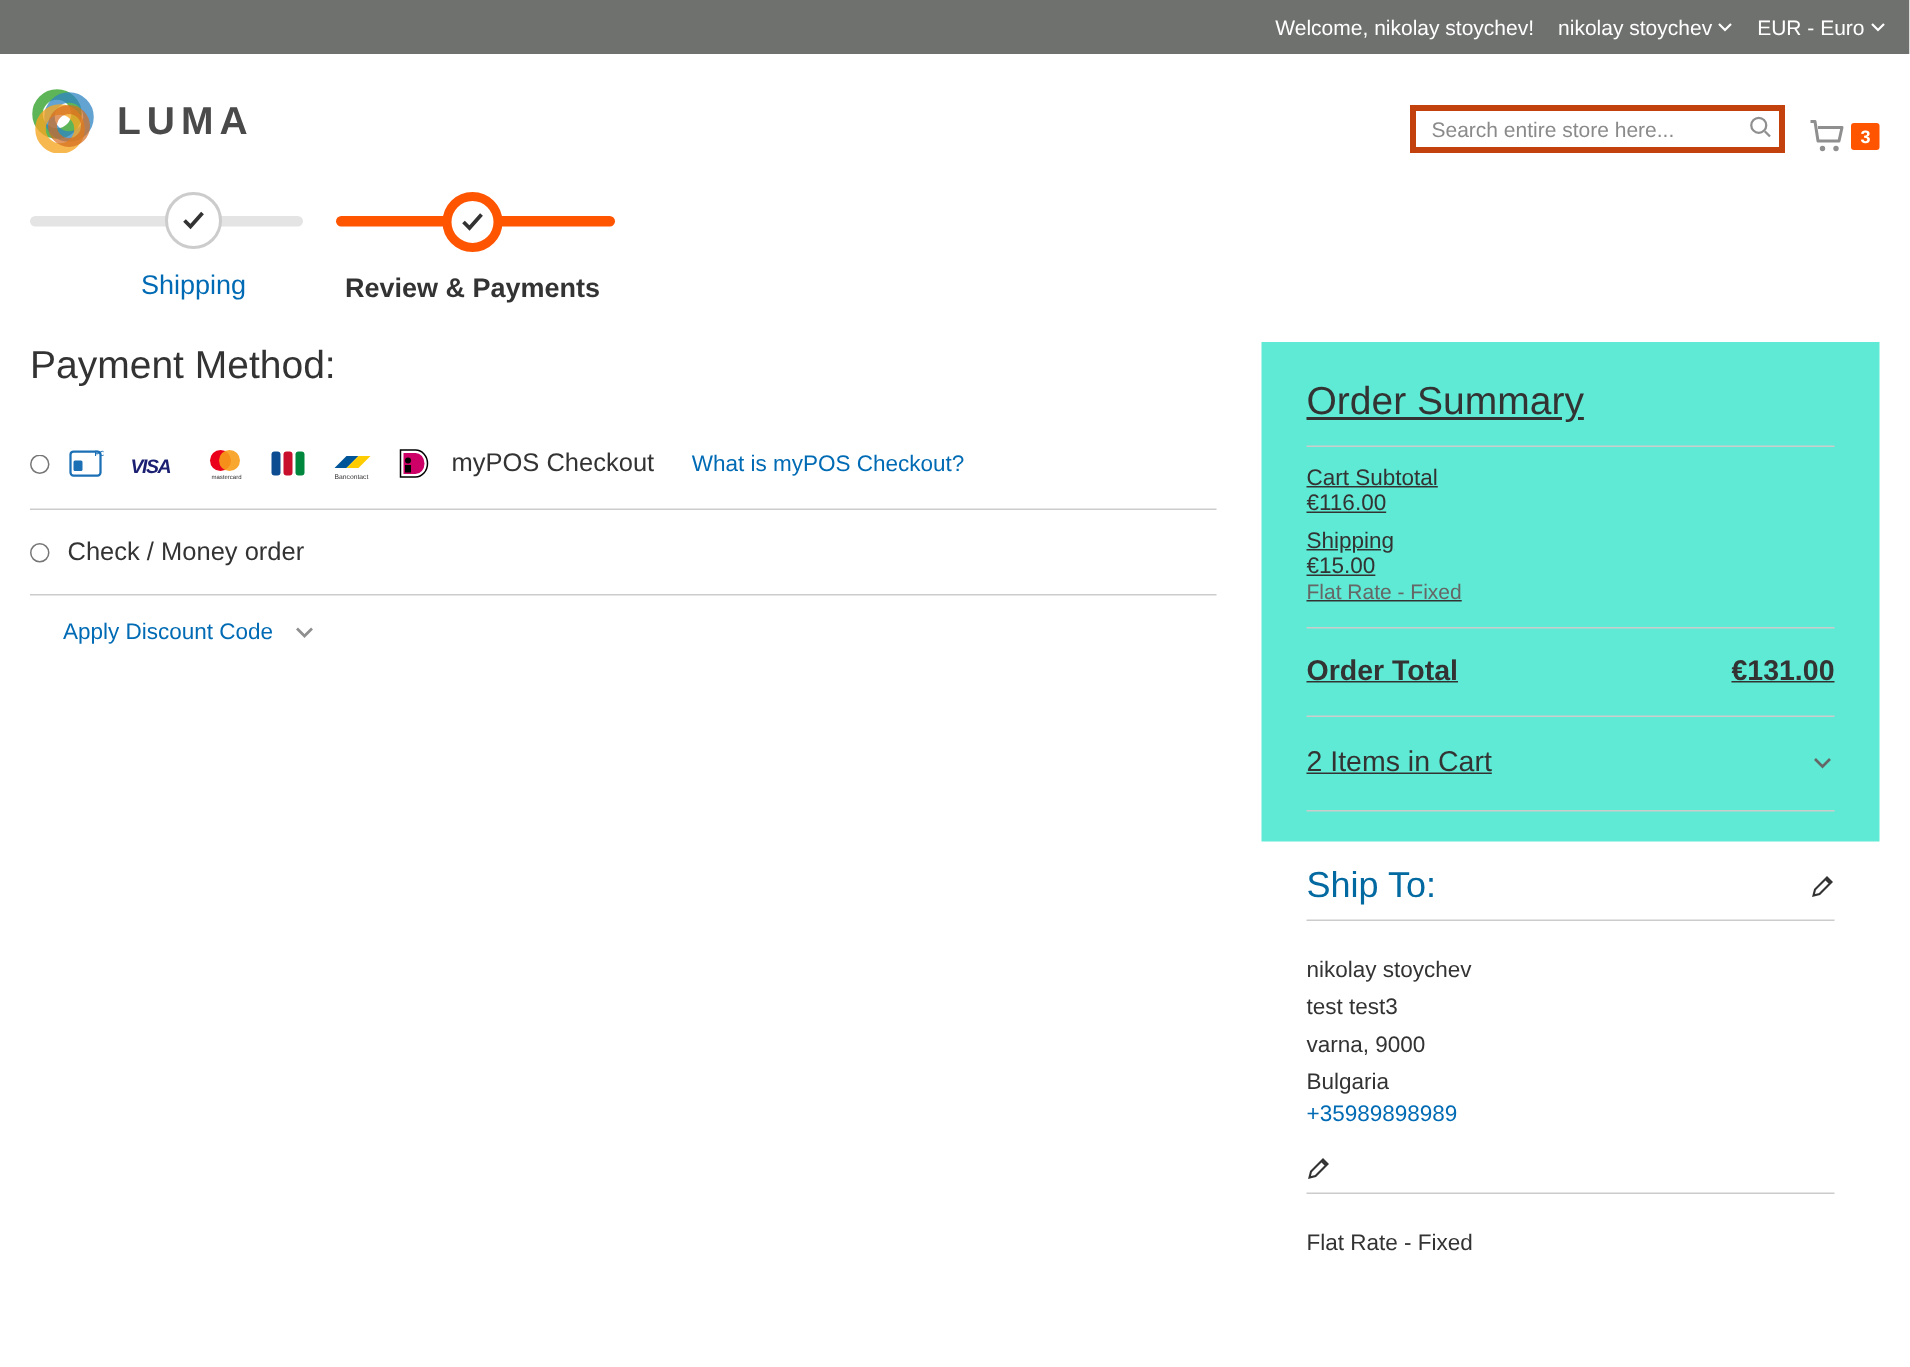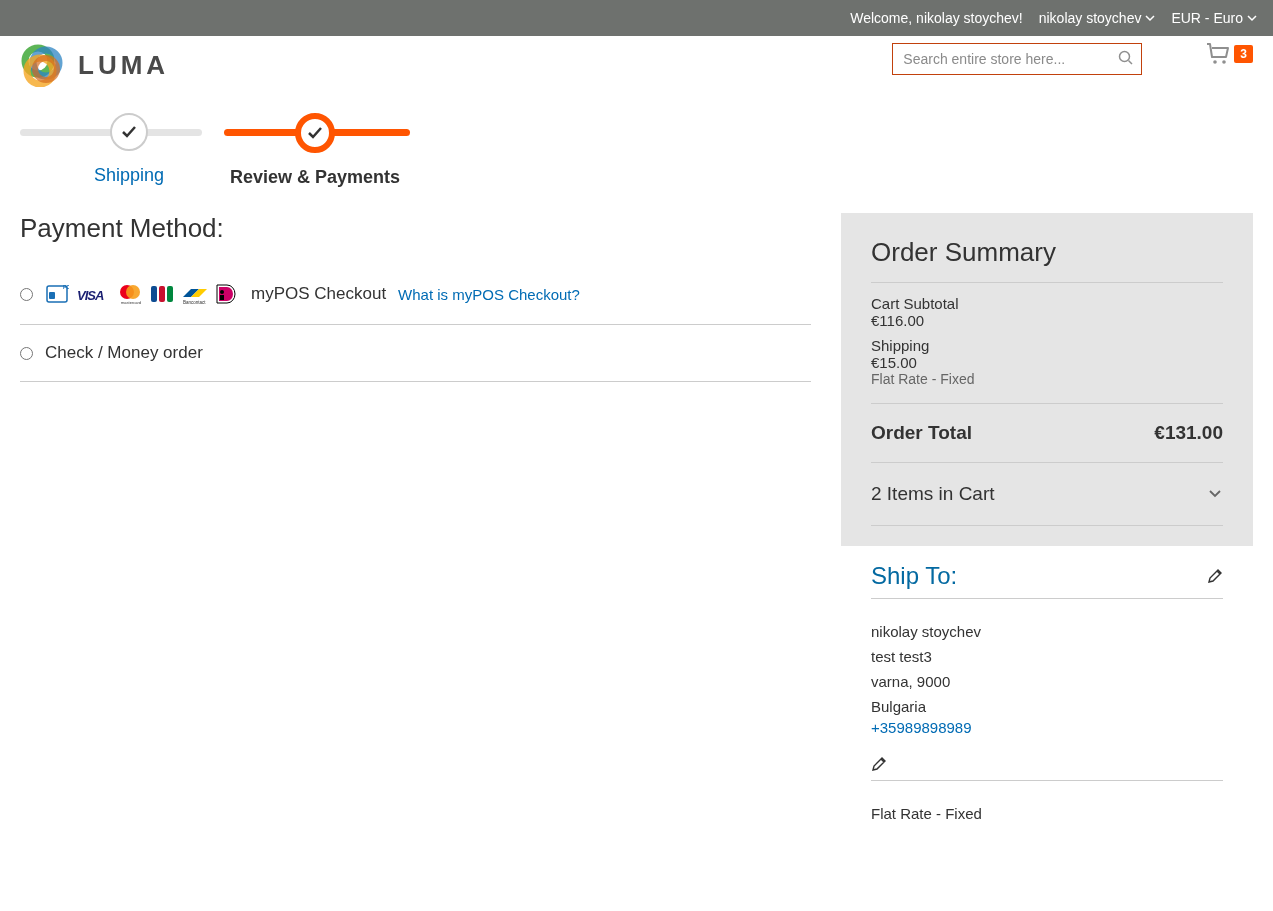--- a/index.html
+++ b/index.html
@@ -3,27 +3,27 @@
   <meta charset="utf-8">
   <style>
     * { box-sizing: border-box; margin: 0; padding: 0; }
     body { font-family: "Helvetica Neue", Arial, sans-serif; color: #333; font-size: 14px; }
 
     .top-bar { background: #6e716e; color: #fff; height: 36px; display: flex; align-items: center; justify-content: flex-end; padding: 0 16px; font-size: 14px; }
     .top-bar > span, .top-bar > a { margin-left: 16px; color: #fff; }
     .dd { display: inline-flex; align-items: center; cursor: pointer; }
     .dd svg { margin-left: 4px; }
 
-    .header { display: flex; align-items: flex-start; padding: 7px 20px 0 20px; gap: 48px; }
+    .header { display: flex; align-items: flex-end; padding: 22px 20px 0 20px; }
     .logo { display: flex; align-items: center; }
     .logo-mark { width: 44px; height: 44px; position: relative; margin-right: 14px; }
     .logo-text { font-size: 26px; font-weight: 600; letter-spacing: 4px; color: #4a4a4a; }
     .spacer { flex: 1; }
     .search { position: relative; width: 250px; margin-right: 16px; }
-    .search input { width: 100%; height: 32px; border: 1px solid #c2410c; padding: 0 30px 0 10px; font-size: 14px; color: #555; }
+    .search input { width: 100%; height: 32px; border: 4px solid #c2410c; padding: 0 30px 0 10px; font-size: 14px; color: #555; }
     .search input::placeholder { color: #8a8a8a; }
     .search .icon { position: absolute; right: 8px; top: 7px; color: #8f8f8f; }
     .cart { display: flex; align-items: center; }
     .cart-count { background: #ff5501; color: #fff; padding: 2px 6px; font-size: 12px; border-radius: 2px; margin-left: 4px; font-weight: bold; }
 
     .progress-wrap { padding: 26px 20px 0 20px; }
     .progress { display: flex; align-items: flex-start; position: relative; height: 80px; }
     .step { text-align: center; position: relative; }
     .step-circle { width: 38px; height: 38px; border-radius: 50%; background: #fff; display: flex; align-items: center; justify-content: center; margin: 0 auto; position: relative; z-index: 2; }
     .step-circle.done { border: 2px solid #ccc; }
@@ -37,29 +37,29 @@
     .step1 { position: absolute; left: 74px; }
     .step2 { position: absolute; left: 210px; }
 
     .container { display: flex; padding: 20px; gap: 30px; align-items: flex-start; }
     .main { flex: 1; min-width: 0; }
     .section-title { font-size: 26px; font-weight: 300; color: #333; margin-bottom: 30px; }
 
     .pay-option { display: flex; align-items: center; border-bottom: 1px solid #ccc; padding: 18px 0; }
     .pay-option:first-of-type { padding-top: 8px; }
     .pay-option input[type=radio] { margin-right: 12px; }
-    .pay-icons { display: flex; align-items: center; gap: 6px; margin-right: 14px; }
+    .pay-icons { display: flex; align-items: center; gap: 16px; margin-right: 14px; }
     .pay-label { font-size: 17px; color: #333; margin-right: 12px; }
-    .pay-link { color: #006bb4; font-size: 15px; cursor: pointer; }
+    .pay-link { color: #006bb4; font-size: 15px; cursor: pointer; margin-left: 13px; }
 
     .discount-row { padding: 16px 0 0 22px; display: flex; align-items: center; }
     .discount-link { color: #006bb4; font-size: 15px; cursor: pointer; margin-right: 14px; }
 
     .sidebar { width: 412px; }
-    .summary-box { background: #e5e5e5; padding: 24px 30px 20px 30px; }
+    .summary-box { background: #5eead4; padding: 24px 30px 20px 30px; text-decoration: underline; }
     .summary-title { font-size: 26px; font-weight: 300; color: #333; margin-bottom: 14px; }
     .sum-line { display: flex; justify-content: space-between; padding: 4px 0; font-size: 15px; flex-direction: column; }
     .sum-sub { color: #666; font-size: 14px; padding-bottom: 8px; }
     .divider { border-top: 1px solid #ccc; margin: 8px 0; }
     .total-line { display: flex; justify-content: space-between; font-size: 19px; font-weight: 700; padding: 10px 0; }
     .items-toggle { display: flex; justify-content: space-between; align-items: center; font-size: 19px; font-weight: 300; padding: 12px 0; cursor: pointer; text-align: right; }
 
     .ship-block { padding: 16px 30px; }
     .ship-head { display: flex; justify-content: space-between; align-items: center; border-bottom: 1px solid #ccc; padding-bottom: 8px; margin-bottom: 20px; }
     .ship-head h3 { font-size: 24px; font-weight: 300; color: #0369a1; }
@@ -194,20 +194,26 @@
       </div>
       <span class="pay-label">myPOS Checkout</span>
       <a class="pay-link">What is myPOS Checkout?</a>
     </div>
 
     <div class="pay-option">
       <input type="radio" name="pm" style="">
       <span class="pay-label" style="margin-left:0">Check / Money order</span>
     </div>
 
+    <div class="discount-row">
+      <span class="discount-link">Apply Discount Code</span>
+      <svg width="14" height="14" viewBox="0 0 14 14">
+          <path d="M2 4l5 5 5-5" stroke="#8f8f8f" stroke-width="1.8" fill="none"></path>
+        </svg>
+    </div>
   </div>
 
   <div class="sidebar">
     <div class="summary-box">
       <h3 class="summary-title">Order Summary</h3>
       <div class="divider"></div>
       <div class="sum-line">
         <span>Cart Subtotal</span>
         <span>€116.00</span>
       </div>

